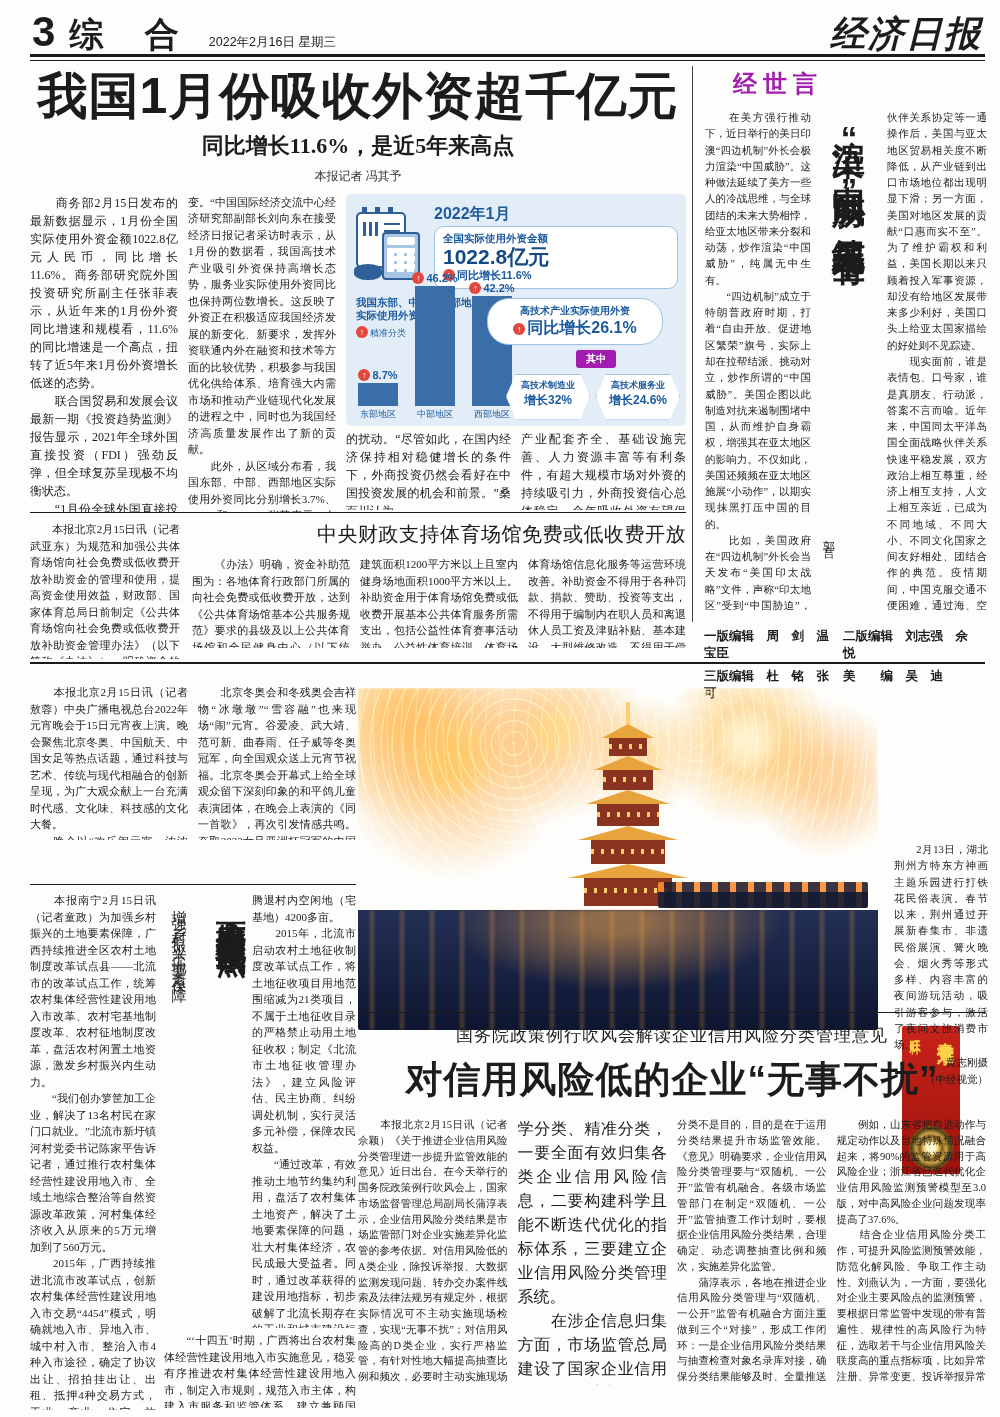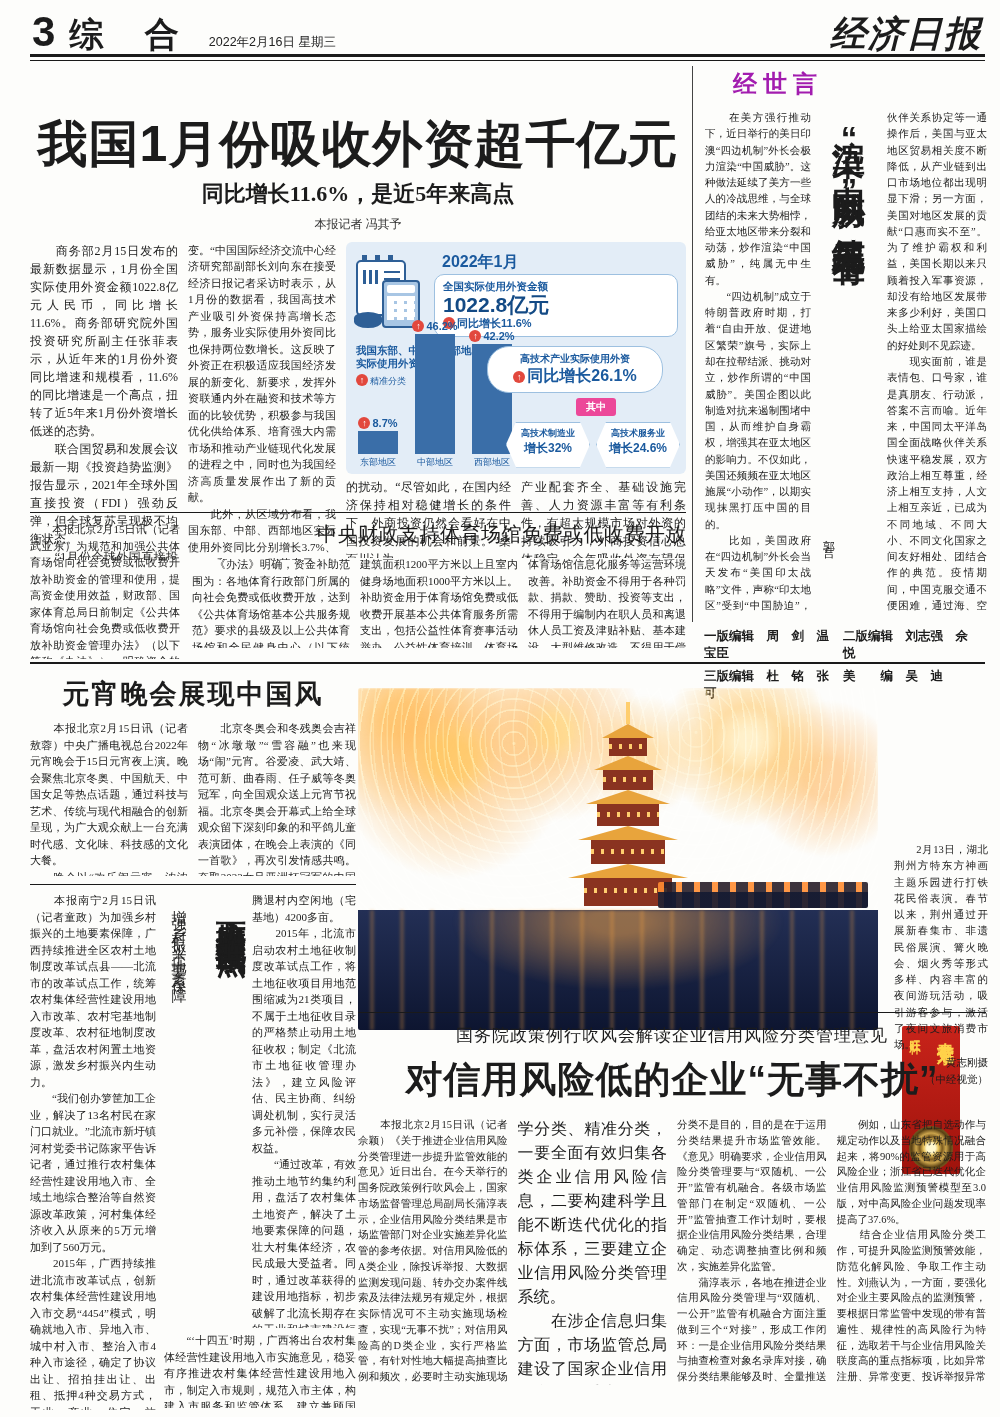--- a/index.html
+++ b/index.html
@@ -31,21 +31,21 @@
   .bars{position:absolute;left:10px;bottom:20px;display:flex;align-items:flex-end;gap:13px;height:150px;}
   .bar{width:44px;display:flex;flex-direction:column;align-items:center;justify-content:flex-end;}
   .bar-val{font-size:11px;font-weight:800;color:#1b5a9e;margin-bottom:2px;white-space:nowrap;}
   .bar-fill{width:40px;background:#3a6ea8;}
   .bar-cat{position:absolute;bottom:-15px;font-size:9px;color:#1b5a9e;white-space:nowrap;}
   .bar{position:relative;}
   .pill{position:absolute;right:23px;top:104px;width:158px;background:#fff;border:1.5px solid #9dc0e0;
         border-radius:22px;padding:5px 8px;text-align:center;}
   .pill .lbl{font-size:10px;font-weight:800;}
   .pill .big{font-size:16px;font-weight:900;}
-  .among{position:absolute;right:70px;top:156px;background:#ec4899;color:#fff;font-size:10px;font-weight:700;
+  .among{position:absolute;right:70px;top:156px;background:#a21caf;color:#fff;font-size:10px;font-weight:700;
          padding:2px 10px;border-radius:3px;}
   .hexrow{position:absolute;right:6px;bottom:6px;display:flex;gap:6px;}
   .hex{width:84px;height:46px;background:#fff;border:1.5px solid #9dc0e0;color:#1b5a9e;text-align:center;
        clip-path:polygon(12% 0,88% 0,100% 50%,88% 100%,12% 100%,0 50%);padding-top:4px;box-sizing:border-box;}
   .hex .t{font-size:9px;font-weight:700;}
   .hex .v{font-size:12px;font-weight:900;}
   .icon-cluster{position:absolute;left:10px;top:12px;width:66px;height:78px;}
   .cal{position:absolute;left:0;top:6px;width:46px;height:52px;background:#fff;border:2px solid #2e5f96;border-radius:5px;}
   .cal:before{content:"";position:absolute;left:4px;top:-7px;width:34px;height:6px;
               background:repeating-linear-gradient(90deg,#2e5f96 0 5px,transparent 5px 13px);}
@@ -133,21 +133,21 @@
 
   <div class="abs sans" style="left:32px;top:8px;display:flex;align-items:baseline;gap:14px;">
     <span class="pageno">3</span>
     <span class="section-name">综 合</span>
     <span class="date">2022年2月16日  星期三</span>
   </div>
   <div class="abs masthead" style="right:18px;top:10px;">经济日报</div>
   <div class="abs rule" style="left:30px;right:15px;top:54px;height:3px;"></div>
   <div class="abs rule" style="left:30px;right:15px;top:60px;height:1px;"></div>
 
-  <div class="abs" style="left:30px;top:70px;width:656px;margin-top:48px;">
+  <div class="abs" style="left:30px;top:70px;width:656px;">
     <div class="lead-hl sans">我国1月份吸收外资超千亿元</div>
     <div class="lead-sub">同比增长11.6%，是近5年来高点</div>
     <div class="lead-by">本报记者 冯其予</div>
     <div style="display:flex;gap:10px;margin-top:9px;">
       <div class="coltext" style="width:148px;height:318px;font-size:12px;">　　商务部2月15日发布的最新数据显示，1月份全国实际使用外资金额1022.8亿元人民币，同比增长11.6%。商务部研究院外国投资研究所副主任张菲表示，从近年来的1月份外资同比增速和规模看，11.6%的同比增速是一个高点，扭转了近5年来1月份外资增长低迷的态势。
 　　联合国贸易和发展会议最新一期《投资趋势监测》报告显示，2021年全球外国直接投资（FDI）强劲反弹，但全球复苏呈现极不均衡状态。
 　　“1月份全球外国直接投资应能延续之前的增长态势，在这样的背景下，中国吸收外商投资保持了持续增长态势。”对外经济贸易大学国际经济研究院院长桑百川表示。
 　　“透过数据可以看出，服务业实际使用外资金额823亿元，同比增长12.2%。高技术产业实际使用外资同比增长26.1%，其中高技术制造业增长32%，高技术服务业增长24.6%。这说明高质量吸引外资的趋势没有变。”张菲表示。
 　　今年以来，我国经济尽管面临三重压力，但向好发展的基本面没有改</div>
       <div class="coltext" style="width:148px;height:318px;font-size:11px;">变。“中国国际经济交流中心经济研究部副部长刘向东在接受经济日报记者采访时表示，从1月份的数据看，我国高技术产业吸引外资保持高增长态势，服务业实际使用外资同比也保持两位数增长。这反映了外资正在积极适应我国经济发展的新变化、新要求，发挥外资联通内外在融资和技术等方面的比较优势，积极参与我国优化供给体系、培育强大内需市场和推动产业链现代化发展的进程之中，同时也为我国经济高质量发展作出了新的贡献。
@@ -160,21 +160,21 @@
             <div class="cal">
                 <div class="mini"></div>
                 <div class="lines"></div>
               </div>
             <div class="coins"></div>
             <div class="calc">
                 <div class="scr"></div>
                 <div class="keys"></div>
               </div>
           </div>
-          <div class="abs title" style="left:96px;top:10px;">2022年1月</div>
+          <div class="abs title" style="left:88px;top:10px;">2022年1月</div>
           <div class="statbox abs" style="left:88px;top:32px;width:226px;">
             <div class="lbl">全国实际使用外资金额</div>
             <div class="val">1022.8亿元</div>
             <div class="growth"><span class="up-ico">↑</span><span>同比增长11.6%</span></div>
           </div>
           <div class="abs" style="left:10px;top:102px;font-size:10.5px;font-weight:800;white-space:pre-line;line-height:1.25;">我国东部、中部、西部地区
 实际使用外资</div>
           <div class="abs" style="left:10px;top:132px;font-size:9px;"><span class="up-ico">↑</span><span>精准分类</span></div>
           <div class="bars">
             <div class="bar">
@@ -250,21 +250,20 @@
   <div class="abs editors" style="left:704px;top:628px;width:272px;">
     <span>一版编辑　周　剑　温宝臣</span>
     <span>二版编辑　刘志强　佘　悦</span>
     <span>三版编辑　杜　铭　张　可</span>
     <span>美　　编　吴　迪</span>
   </div>
 
   <div class="abs rule" style="left:30px;right:15px;top:662px;height:2px;"></div>
 
   <div class="abs" style="left:30px;top:676px;width:326px;">
-    <div class="lantern-hl sans">元宵晚会展现中国风</div>
     <div style="display:flex;gap:10px;margin-top:8px;">
       <div class="coltext" style="flex:1;height:156px;font-size:11px;">　　本报北京2月15日讯（记者敖蓉）中央广播电视总台2022年元宵晚会于15日元宵夜上演。晚会聚焦北京冬奥、中国航天、中国女足等热点话题，通过科技与艺术、传统与现代相融合的创新呈现，为广大观众献上一台充满时代感、文化味、科技感的文化大餐。
 　　晚会以“欢乐闹元宵、浓浓中国风”为主题，生动展现神州大地欢欢喜喜闹元宵的喜乐氛围。创意节目《齐天乐》将中国空间站传来的太空音乐祝福和晚会现场的激昂民乐演奏巧妙融合。</div>
       <div class="coltext" style="flex:1;height:156px;font-size:11px;">　　北京冬奥会和冬残奥会吉祥物“冰墩墩”“雪容融”也来现场“闹”元宵。谷爱凌、武大靖、范可新、曲春雨、任子威等冬奥冠军，向全国观众送上元宵节祝福。北京冬奥会开幕式上给全球观众留下深刻印象的和平鸽儿童表演团体，在晚会上表演的《同一首歌》，再次引发情感共鸣。夺取2022女足亚洲杯冠军的中国女足队员，通过云连线方式与现场演员共唱一首《风雨彩虹铿锵玫瑰》，彰显绿茵场上永不言弃的拼搏精神。</div>
     </div>
   </div>
 
   <div class="abs rule" style="left:30px;top:884px;width:326px;height:1px;"></div>
 
   <div class="abs" style="left:30px;top:892px;width:326px;height:518px;display:flex;gap:8px;">

